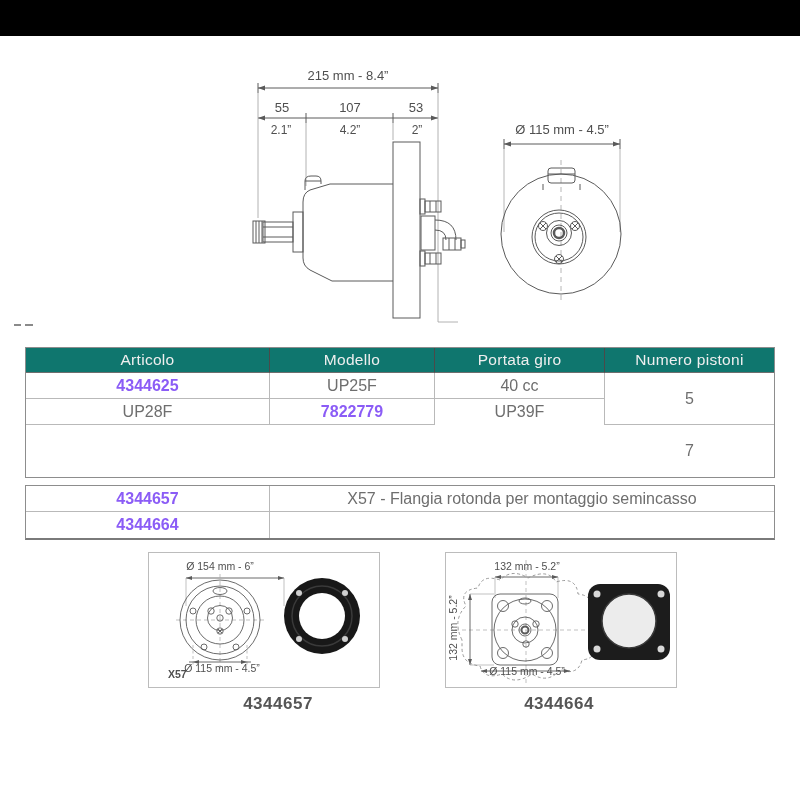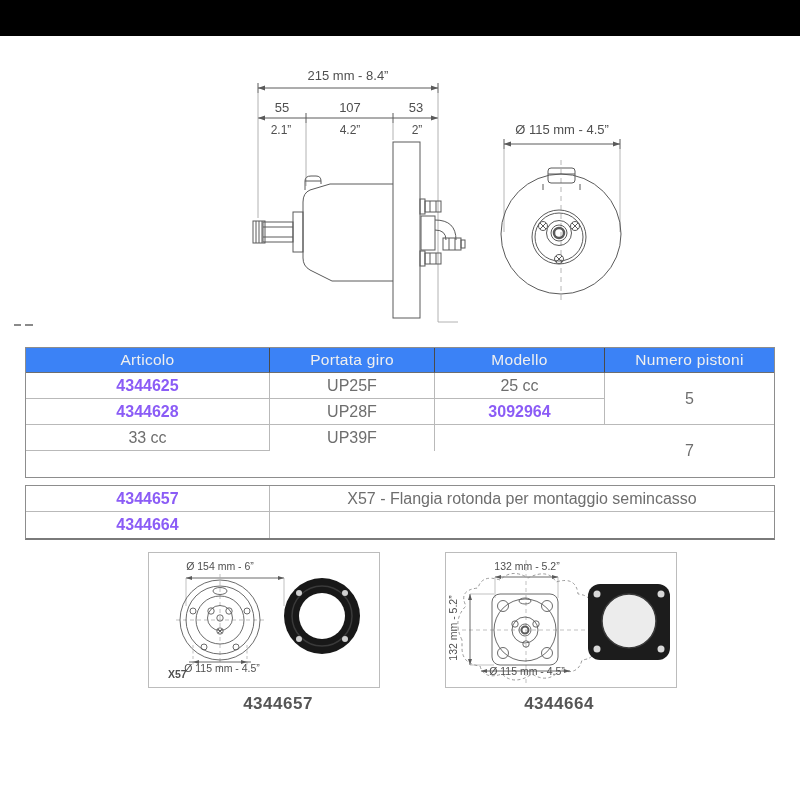--- a/index.html
+++ b/index.html
@@ -22,21 +22,21 @@
   
   .tbl{position:absolute;left:25px;top:347px;width:750px;font-size:16px;color:#6e6e6e;}
   .tsec{display:grid;border:1px solid #8d8d8d;background:#fff;}
   .sec1{grid-template-columns:244px 165px 170px 169px;grid-template-rows:25px 26px 26px 26px 26px;}
   .sec2{grid-template-columns:244px 504px;grid-template-rows:26px 26px;border-bottom:2px solid #7a7a7a;}
   .tgap{height:7px;}
   .cell{display:flex;align-items:center;justify-content:center;
         border-right:1px solid #b9b9b9;border-bottom:1px solid #b9b9b9;box-sizing:border-box;}
   .cell.lastcol{border-right:none;}
   .cell.lastrow{border-bottom:none;}
-  .hcell{background:#3b82f6;color:#efefef;border-right:1px solid #4a4a4a;border-bottom:1px solid #6e6e6e;
+  .hcell{background:#0f766e;color:#efefef;border-right:1px solid #4a4a4a;border-bottom:1px solid #6e6e6e;
          font-size:15.5px;letter-spacing:.3px;}
   .art{font-weight:bold;color:#8b5cf6;}
   .pist{grid-column:4;}
   .pist5{grid-row:2/4;}
   .pist7{grid-row:4/6;}
 
   .photo-box{position:absolute;border:1px solid #bcbcbc;background:#fff;}
   .box-left{left:148px;top:552px;width:230px;height:134px;}
   .box-right{left:445px;top:552px;width:230px;height:134px;}
   .part-label{position:absolute;font-size:17px;font-weight:bold;color:#565656;letter-spacing:.5px;}
@@ -147,34 +147,32 @@
         <path d="M 572 223 l 6 6 M 578 223 l -6 6"></path>
         <circle cx="559" cy="259" r="4.5"></circle>
         <path d="M 556 256 l 6 6 M 562 256 l -6 6"></path>
       </g>
     </g>
   </svg>
 
   <div class="tbl">
     <div class="tsec sec1">
       <div class="cell hcell">Articolo</div>
+      <div class="cell hcell">Modello</div>
       <div class="cell hcell">Portata giro</div>
-      <div class="cell hcell">Modello</div>
       <div class="cell hcell lastcol">Numero pistoni</div>
 
       <div class="cell art">4344625</div>
       <div class="cell">UP25F</div>
-      <div class="cell">25 cc</div>
+      <div class="cell">40 cc</div>
       <div class="cell lastcol pist pist5">5</div>
 
-      <div class="cell art">4344628</div>
       <div class="cell">UP28F</div>
 
-      <div class="cell art">3092964</div>
-      <div class="cell">33 cc</div>
+      <div class="cell art">7822779</div>
       <div class="cell lastcol lastrow pist pist7">7</div>
 
       <div class="cell lastrow">UP39F</div>
     </div>
 
     <div class="tgap"></div>
 
     <div class="tsec sec2">
       <div class="cell art">4344657</div>
       <div class="cell lastcol">X57 - Flangia rotonda per montaggio semincasso</div>

